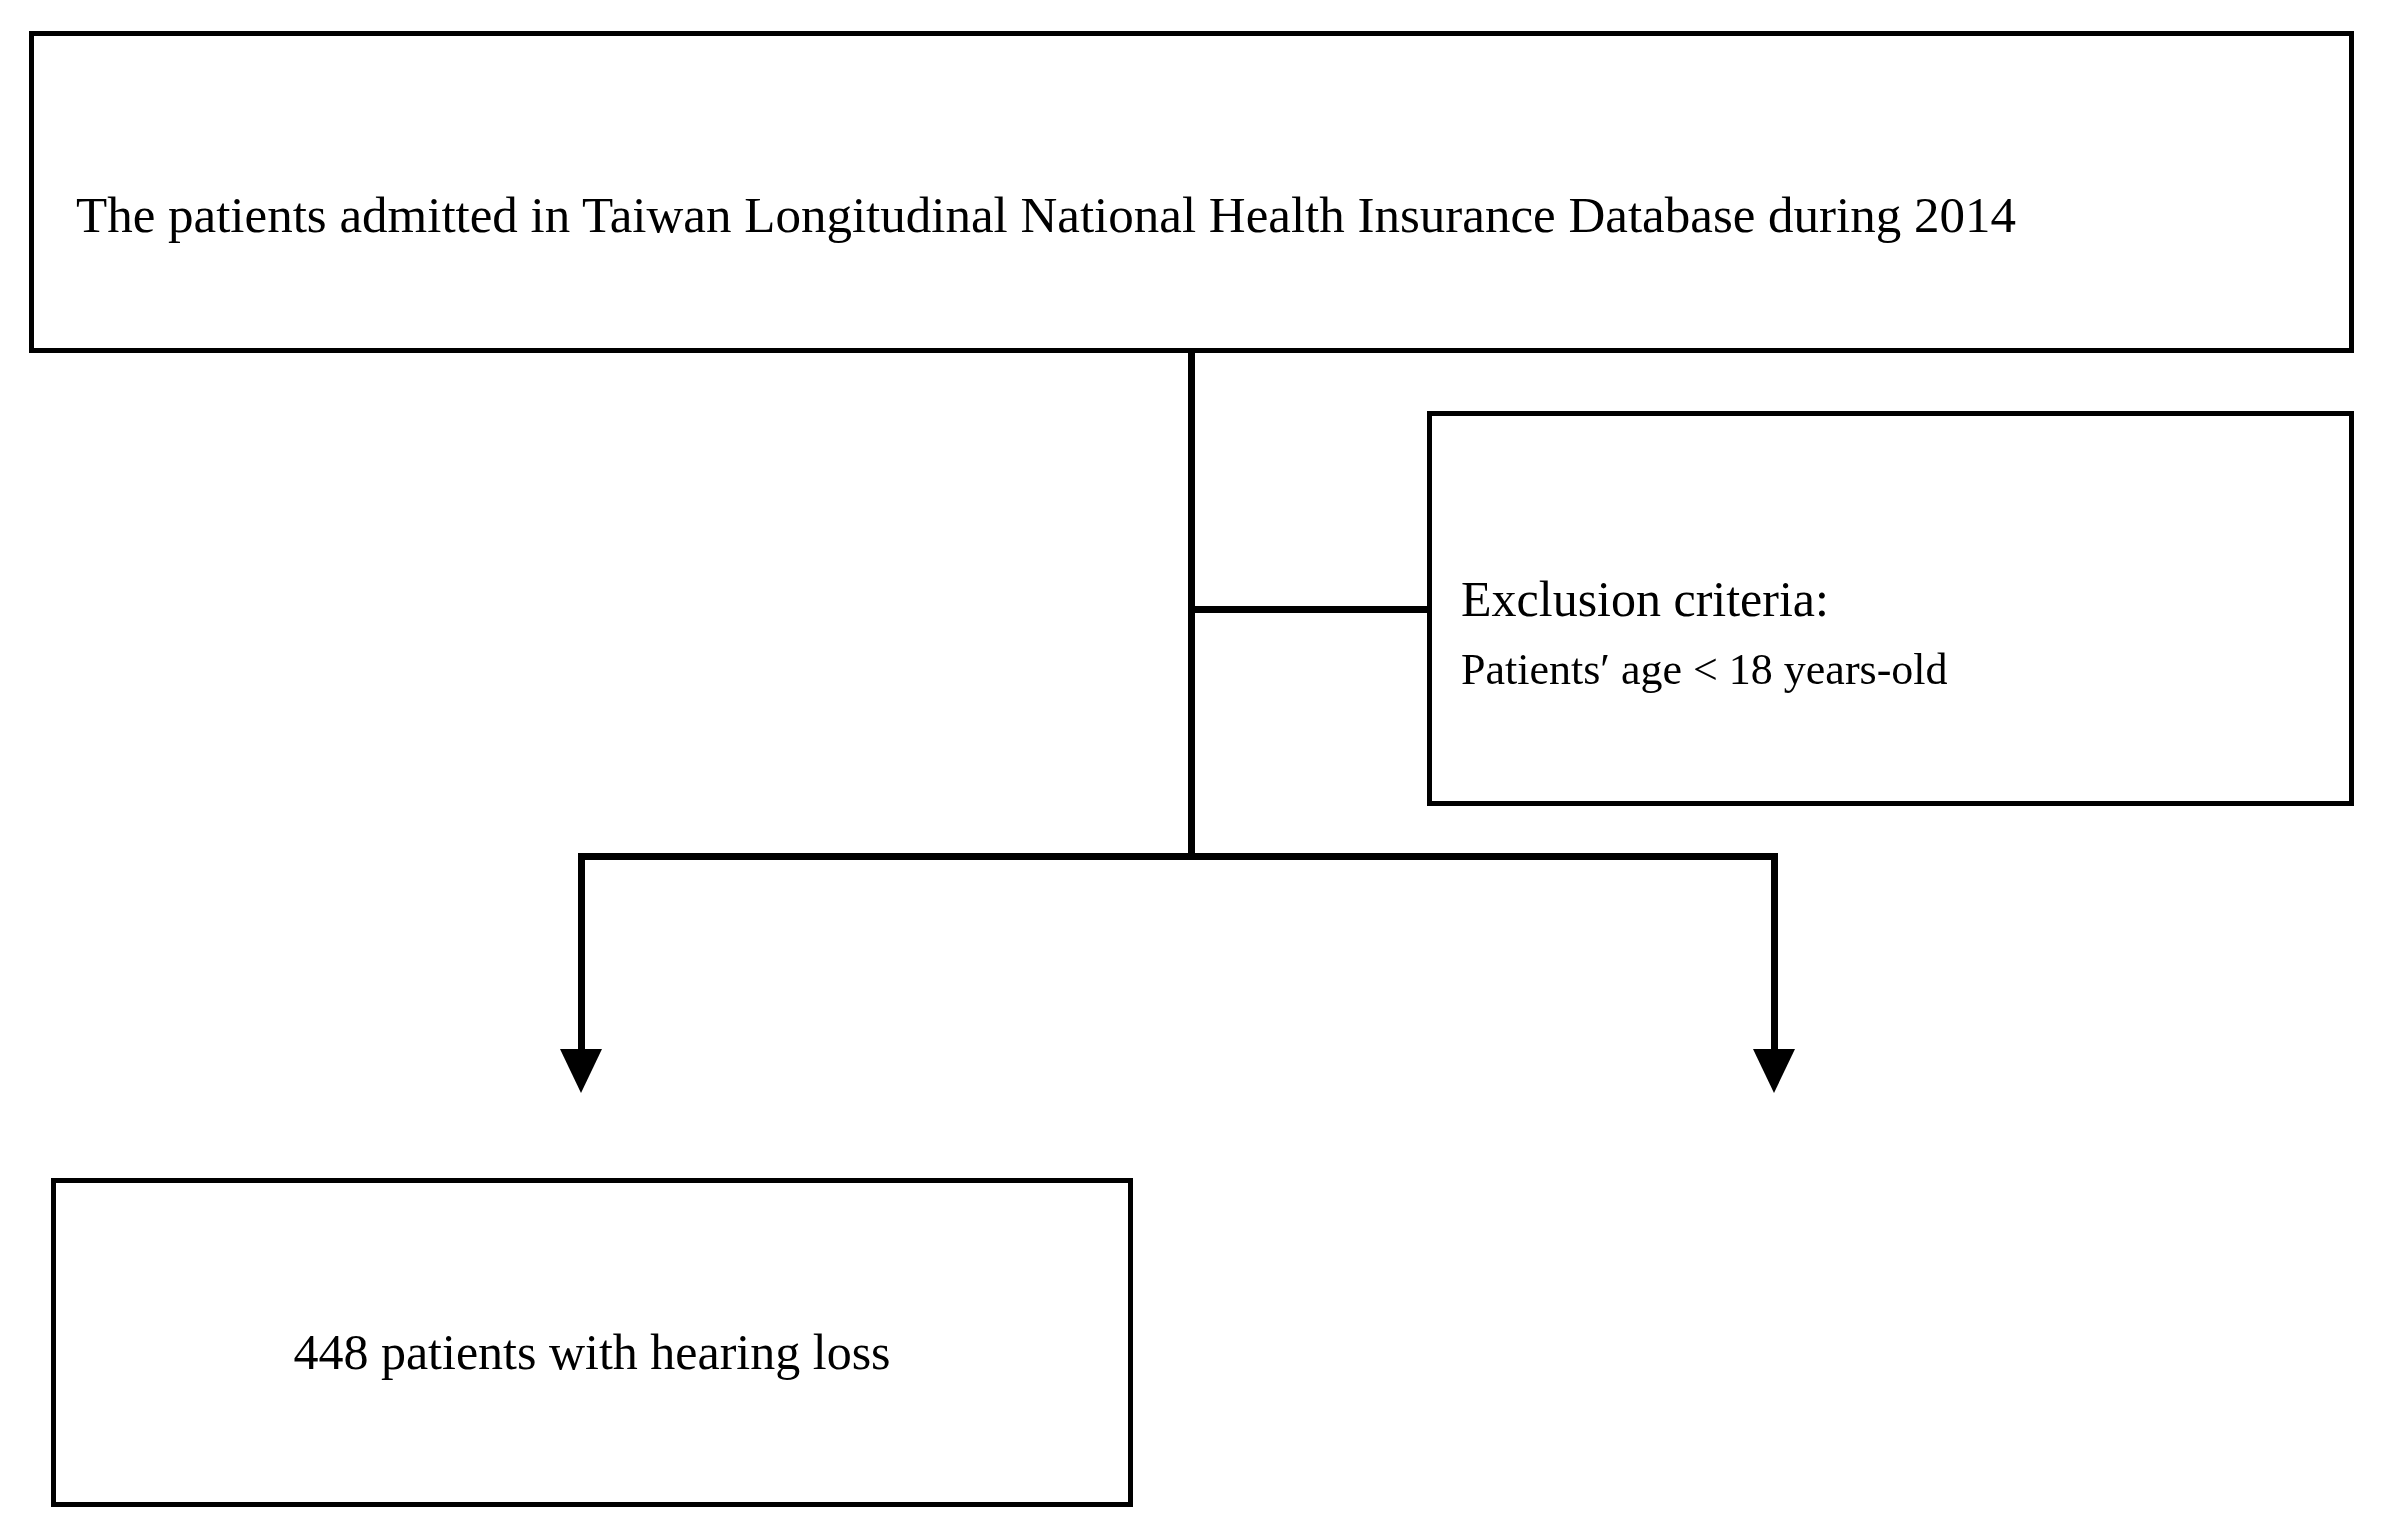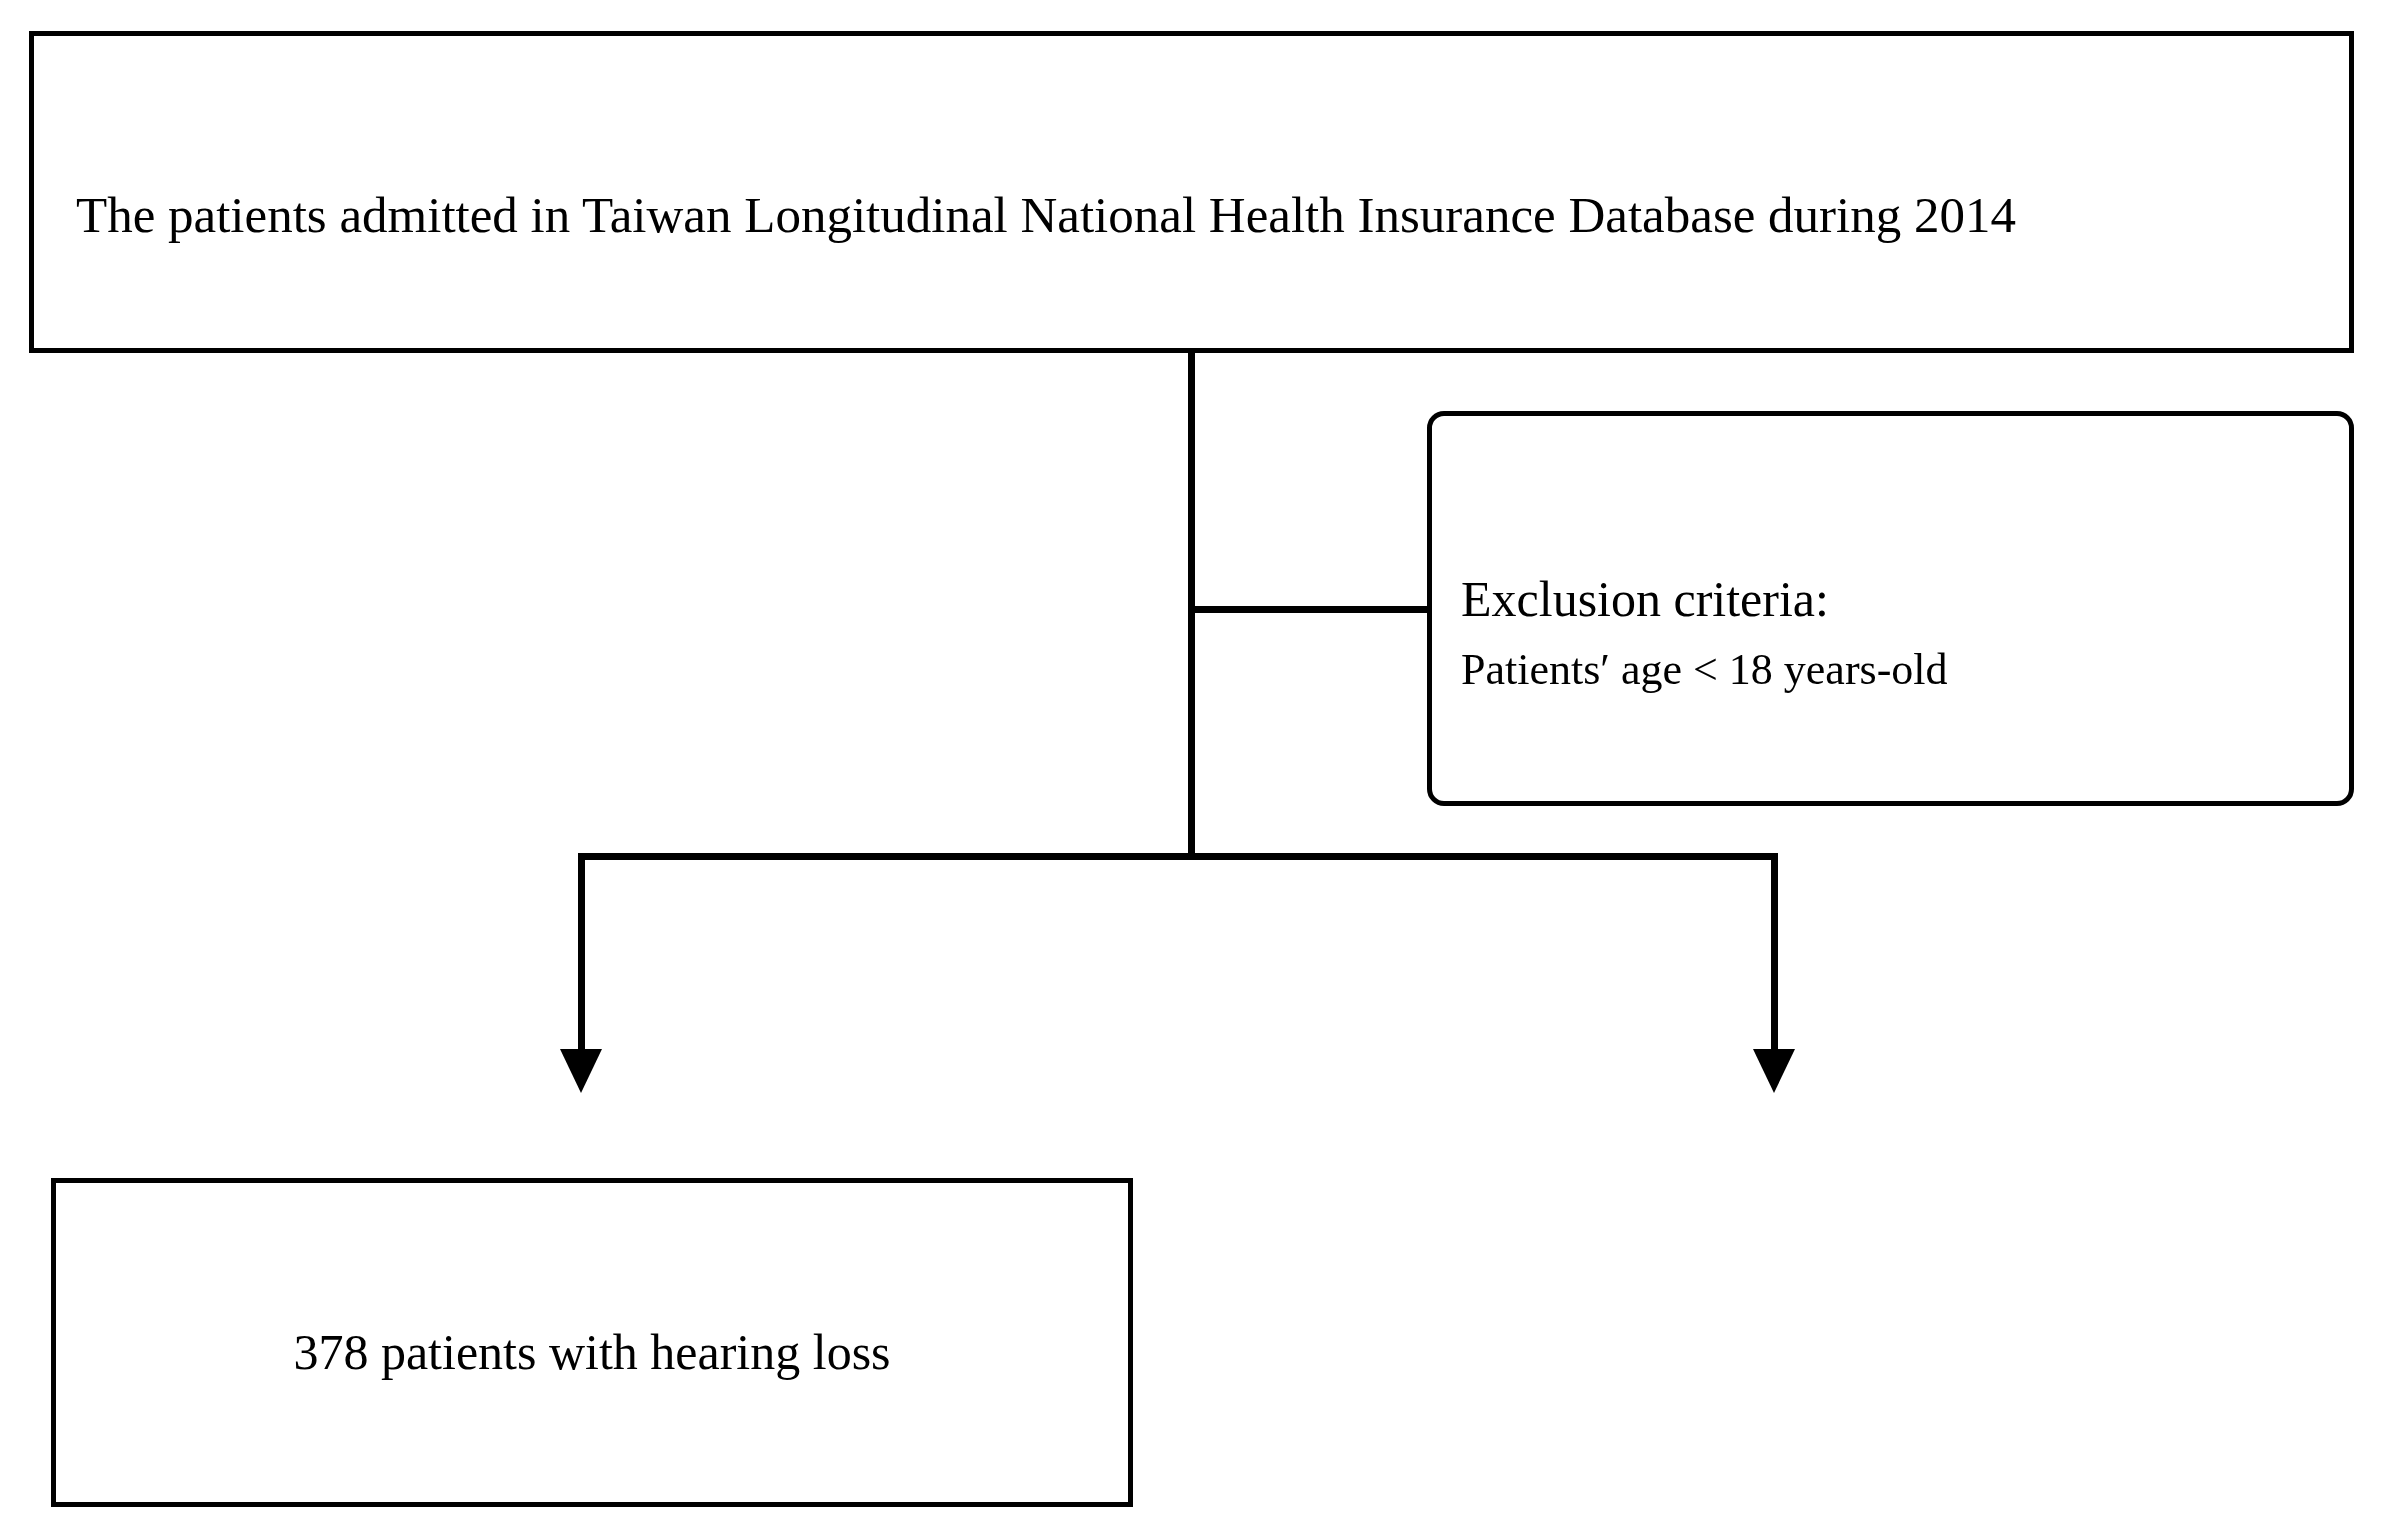--- a/index.html
+++ b/index.html
@@ -43,21 +43,20 @@
     top: 154px;
     font-size: 51px;
     letter-spacing: 0px;
   }
 
   #box-exclusion {
     left: 1427px;
     top: 411px;
     width: 927px;
     height: 395px;
-    border-radius: 17px;
   }
   #box-exclusion-line1 {
     left: 29px;
     top: 158px;
     font-size: 50px;
   }
   #box-exclusion-line2 {
     left: 29px;
     top: 232px;
     font-size: 44px;
@@ -165,18 +164,18 @@
 
   <div class="conn" id="conn-trunk"></div>
   <div class="conn" id="conn-exclusion"></div>
   <div class="conn" id="conn-fork-bar"></div>
   <div class="conn" id="conn-left-stem"></div>
   <div class="conn" id="conn-right-stem"></div>
   <div class="arrowhead" id="arrow-left-head"></div>
   <div class="arrowhead" id="arrow-right-head"></div>
 
   <div class="node" id="box-cases">
-    <div class="node-text" id="box-cases-label">378 patients with hearing loss</div>
+    <div class="node-text" id="box-cases-label">448 patients with hearing loss</div>
   </div>
 
 
 </div>
 
 
 </body></html>

